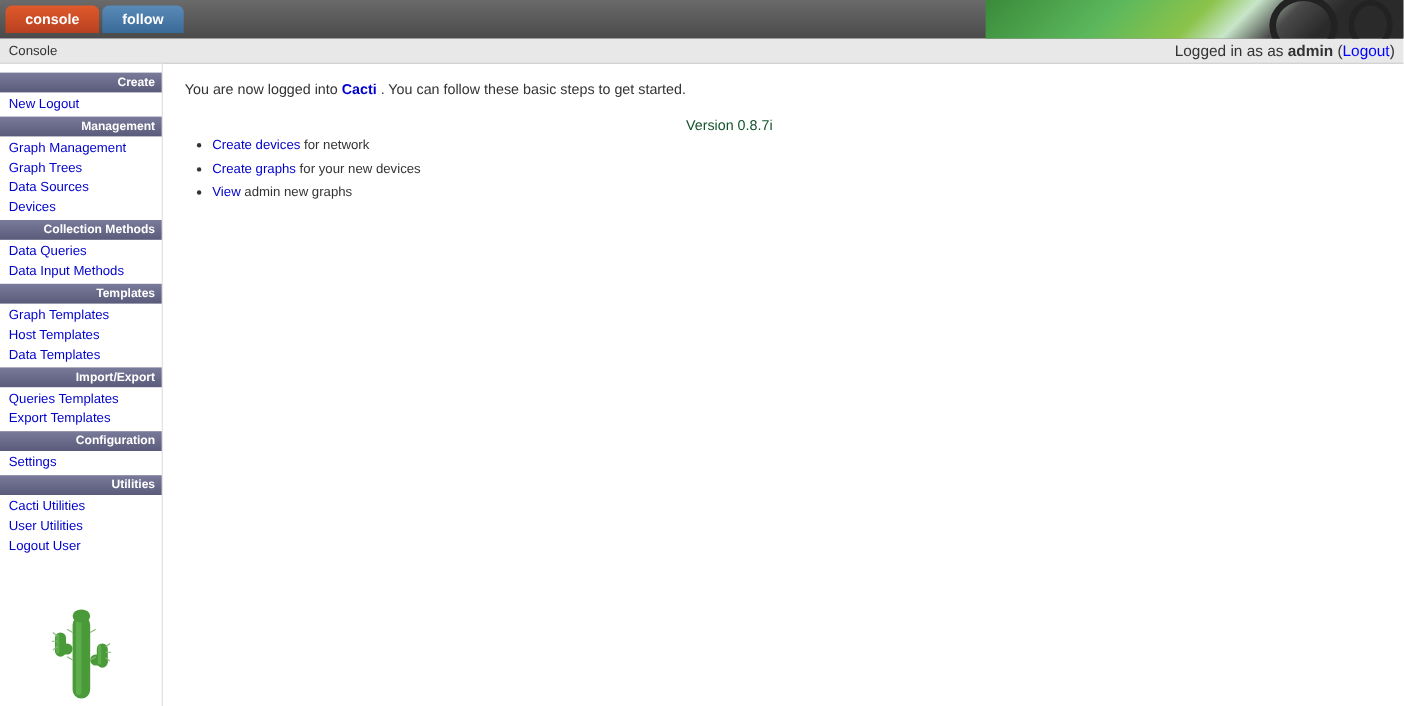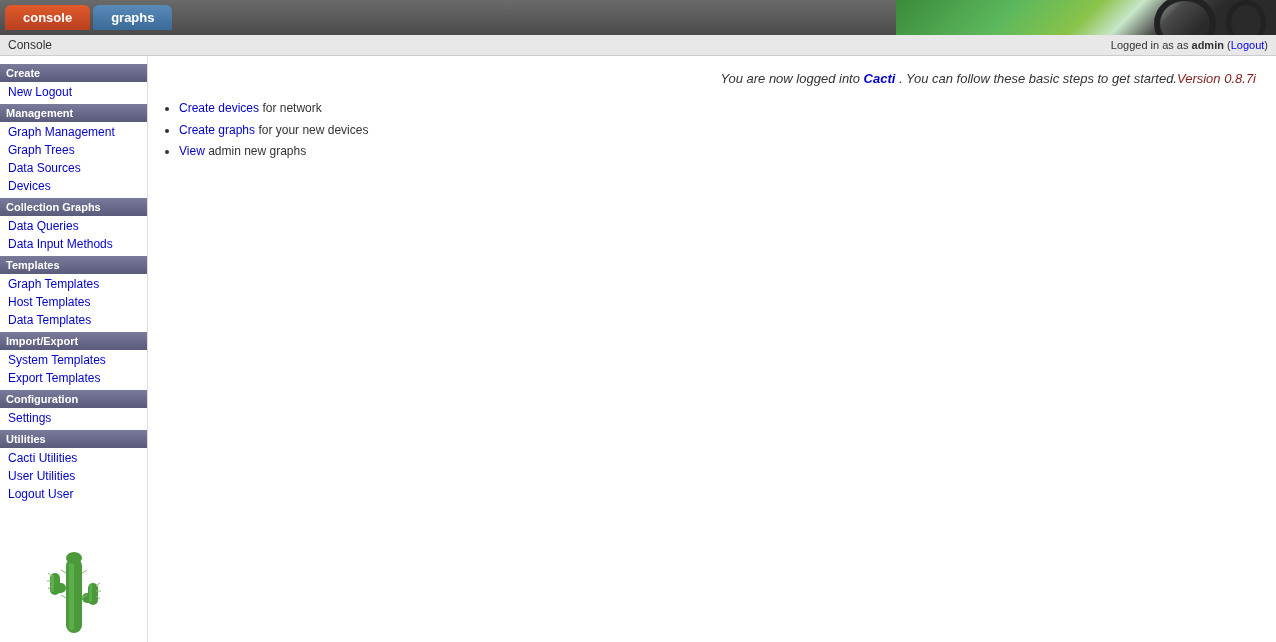--- a/index.html
+++ b/index.html
@@ -67,21 +67,21 @@
     #status-bar {
       background: #e8e8e8;
       border-bottom: 1px solid #ccc;
       padding: 3px 8px;
       display: flex;
       justify-content: space-between;
       align-items: center;
       font-size: 12px;
     }
     #status-bar .console-label { font-weight: normal; color: #333; }
-    #status-bar .login-info { color: #333; font-size: 11px; }
+    #status-bar .login-info { color: #333; font-size: 14px; }
     #status-bar .login-info a { color: #00f; text-decoration: none; }
 
     
     #main-layout {
       display: flex;
       width: 100%;
       min-height: 600px;
     }
 
     
@@ -92,20 +92,21 @@
       border-right: 1px solid #ddd;
       padding: 5px 0;
     }
     .sidebar-section-header {
       background: linear-gradient(to bottom, #7a7a9a, #5a5a7a);
       color: #fff;
       font-size: 11px;
       font-weight: bold;
       padding: 3px 6px;
       margin: 3px 0 1px 0;
+      text-align: right;
     }
     .sidebar-item {
       display: block;
       padding: 2px 8px;
       color: #00c;
       text-decoration: none;
       font-size: 12px;
       cursor: pointer;
     }
 
@@ -130,40 +131,41 @@
       margin-bottom: 12px;
     }
     #content .welcome-text a {
       color: #00c;
       text-decoration: none;
       font-weight: bold;
     }
     #content .version {
       float: right;
       font-size: 13px;
-      color: #7f1d1d;
+      color: #14532d;
+      margin-top: 33px;
     }
     #content ul {
-      margin-left: 11px;
+      margin-left: 25px;
       line-height: 1.8;
     }
     #content ul li a {
       color: #00c;
       text-decoration: none;
     }
     #content ul li {
       color: #333;
     }
   </style>
 </head>
 <body>
 
 <div id="top-bar">
   <a class="nav-tab console">console</a>
-  <a class="nav-tab graphs">graphs</a>
+  <a class="nav-tab graphs">follow</a>
   <div class="top-bar-image"></div>
 </div>
 
 <div id="status-bar">
   <span class="console-label">Console</span>
   <span class="login-info">
     <span>Logged in as</span>
     as <strong>admin</strong>
     (<a href="#">Logout</a>)
   </span>
@@ -175,31 +177,31 @@
 
     <div class="sidebar-section-header">Create</div>
     <a class="sidebar-item" href="#">New Logout</a>
 
     <div class="sidebar-section-header">Management</div>
     <a class="sidebar-item" href="#">Graph Management</a>
     <a class="sidebar-item" href="#">Graph Trees</a>
     <a class="sidebar-item" href="#">Data Sources</a>
     <a class="sidebar-item" href="#">Devices</a>
 
-    <div class="sidebar-section-header">Collection Graphs</div>
+    <div class="sidebar-section-header">Collection Methods</div>
     <a class="sidebar-item" href="#">Data Queries</a>
     <a class="sidebar-item" href="#">Data Input Methods</a>
 
     <div class="sidebar-section-header">Templates</div>
     <a class="sidebar-item" href="#">Graph Templates</a>
     <a class="sidebar-item" href="#">Host Templates</a>
     <a class="sidebar-item" href="#">Data Templates</a>
 
     <div class="sidebar-section-header">Import/Export</div>
-    <a class="sidebar-item" href="#">System Templates</a>
+    <a class="sidebar-item" href="#">Queries Templates</a>
     <a class="sidebar-item" href="#">Export Templates</a>
 
     <div class="sidebar-section-header">Configuration</div>
     <a class="sidebar-item" href="#">Settings</a>
 
     <div class="sidebar-section-header">Utilities</div>
     <a class="sidebar-item" href="#">Cacti Utilities</a>
     <a class="sidebar-item" href="#">User Utilities</a>
     <a class="sidebar-item" href="#">Logout User</a>
 
@@ -230,21 +232,21 @@
 
         <line x1="22" y1="35" x2="17" y2="32" stroke="#8aba7a" stroke-width="1"></line>
         <line x1="38" y1="35" x2="43" y2="32" stroke="#8aba7a" stroke-width="1"></line>
         <line x1="22" y1="60" x2="17" y2="57" stroke="#8aba7a" stroke-width="1"></line>
         <line x1="38" y1="60" x2="43" y2="57" stroke="#8aba7a" stroke-width="1"></line>
       </svg>
     </div>
   </div>
 
   <div id="content">
-    <div style="display:flex; justify-content:flex-end; align-items:flex-start;font-style:italic;">
+    <div style="display:flex; justify-content:flex-start; align-items:flex-start;">
       <p class="welcome-text">
         <span>You are now logged into</span>
         <a href="#">Cacti</a>
         <span>. You can follow these basic steps to get started.</span>
       </p>
       <span class="version">Version 0.8.7i</span>
     </div>
     <ul>
       <li>
         <a href="#">Create devices</a><span> for network</span>

